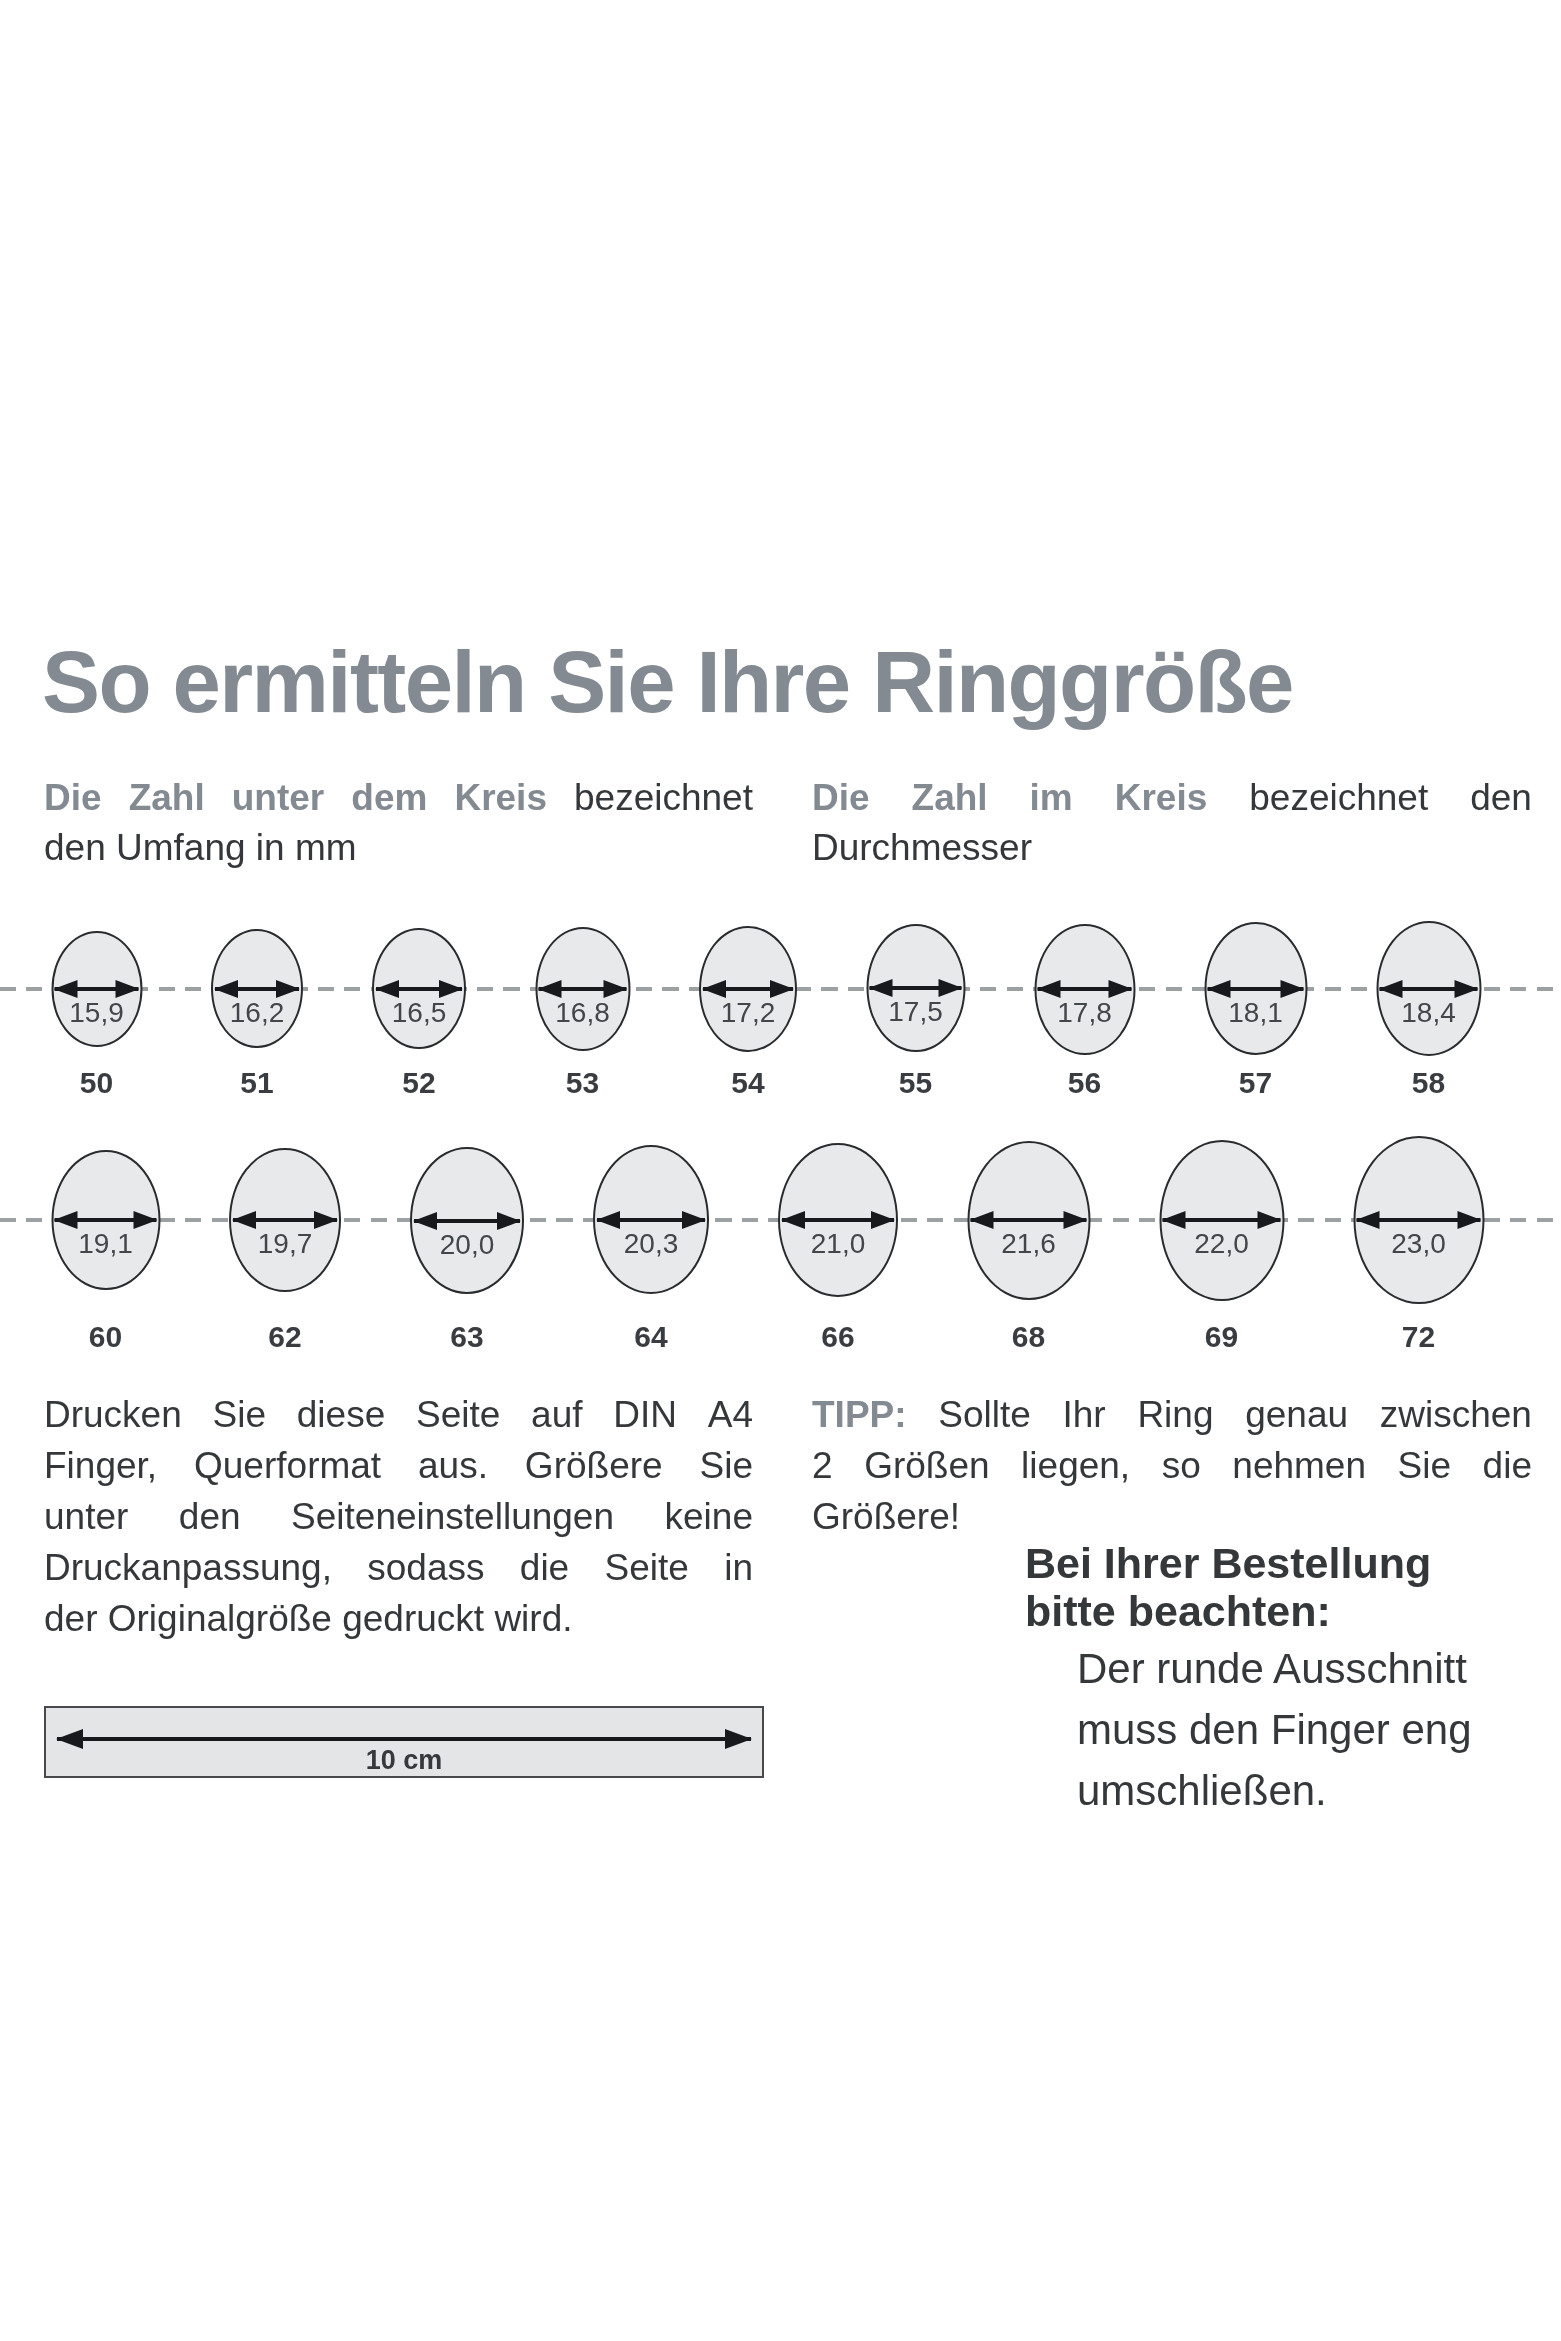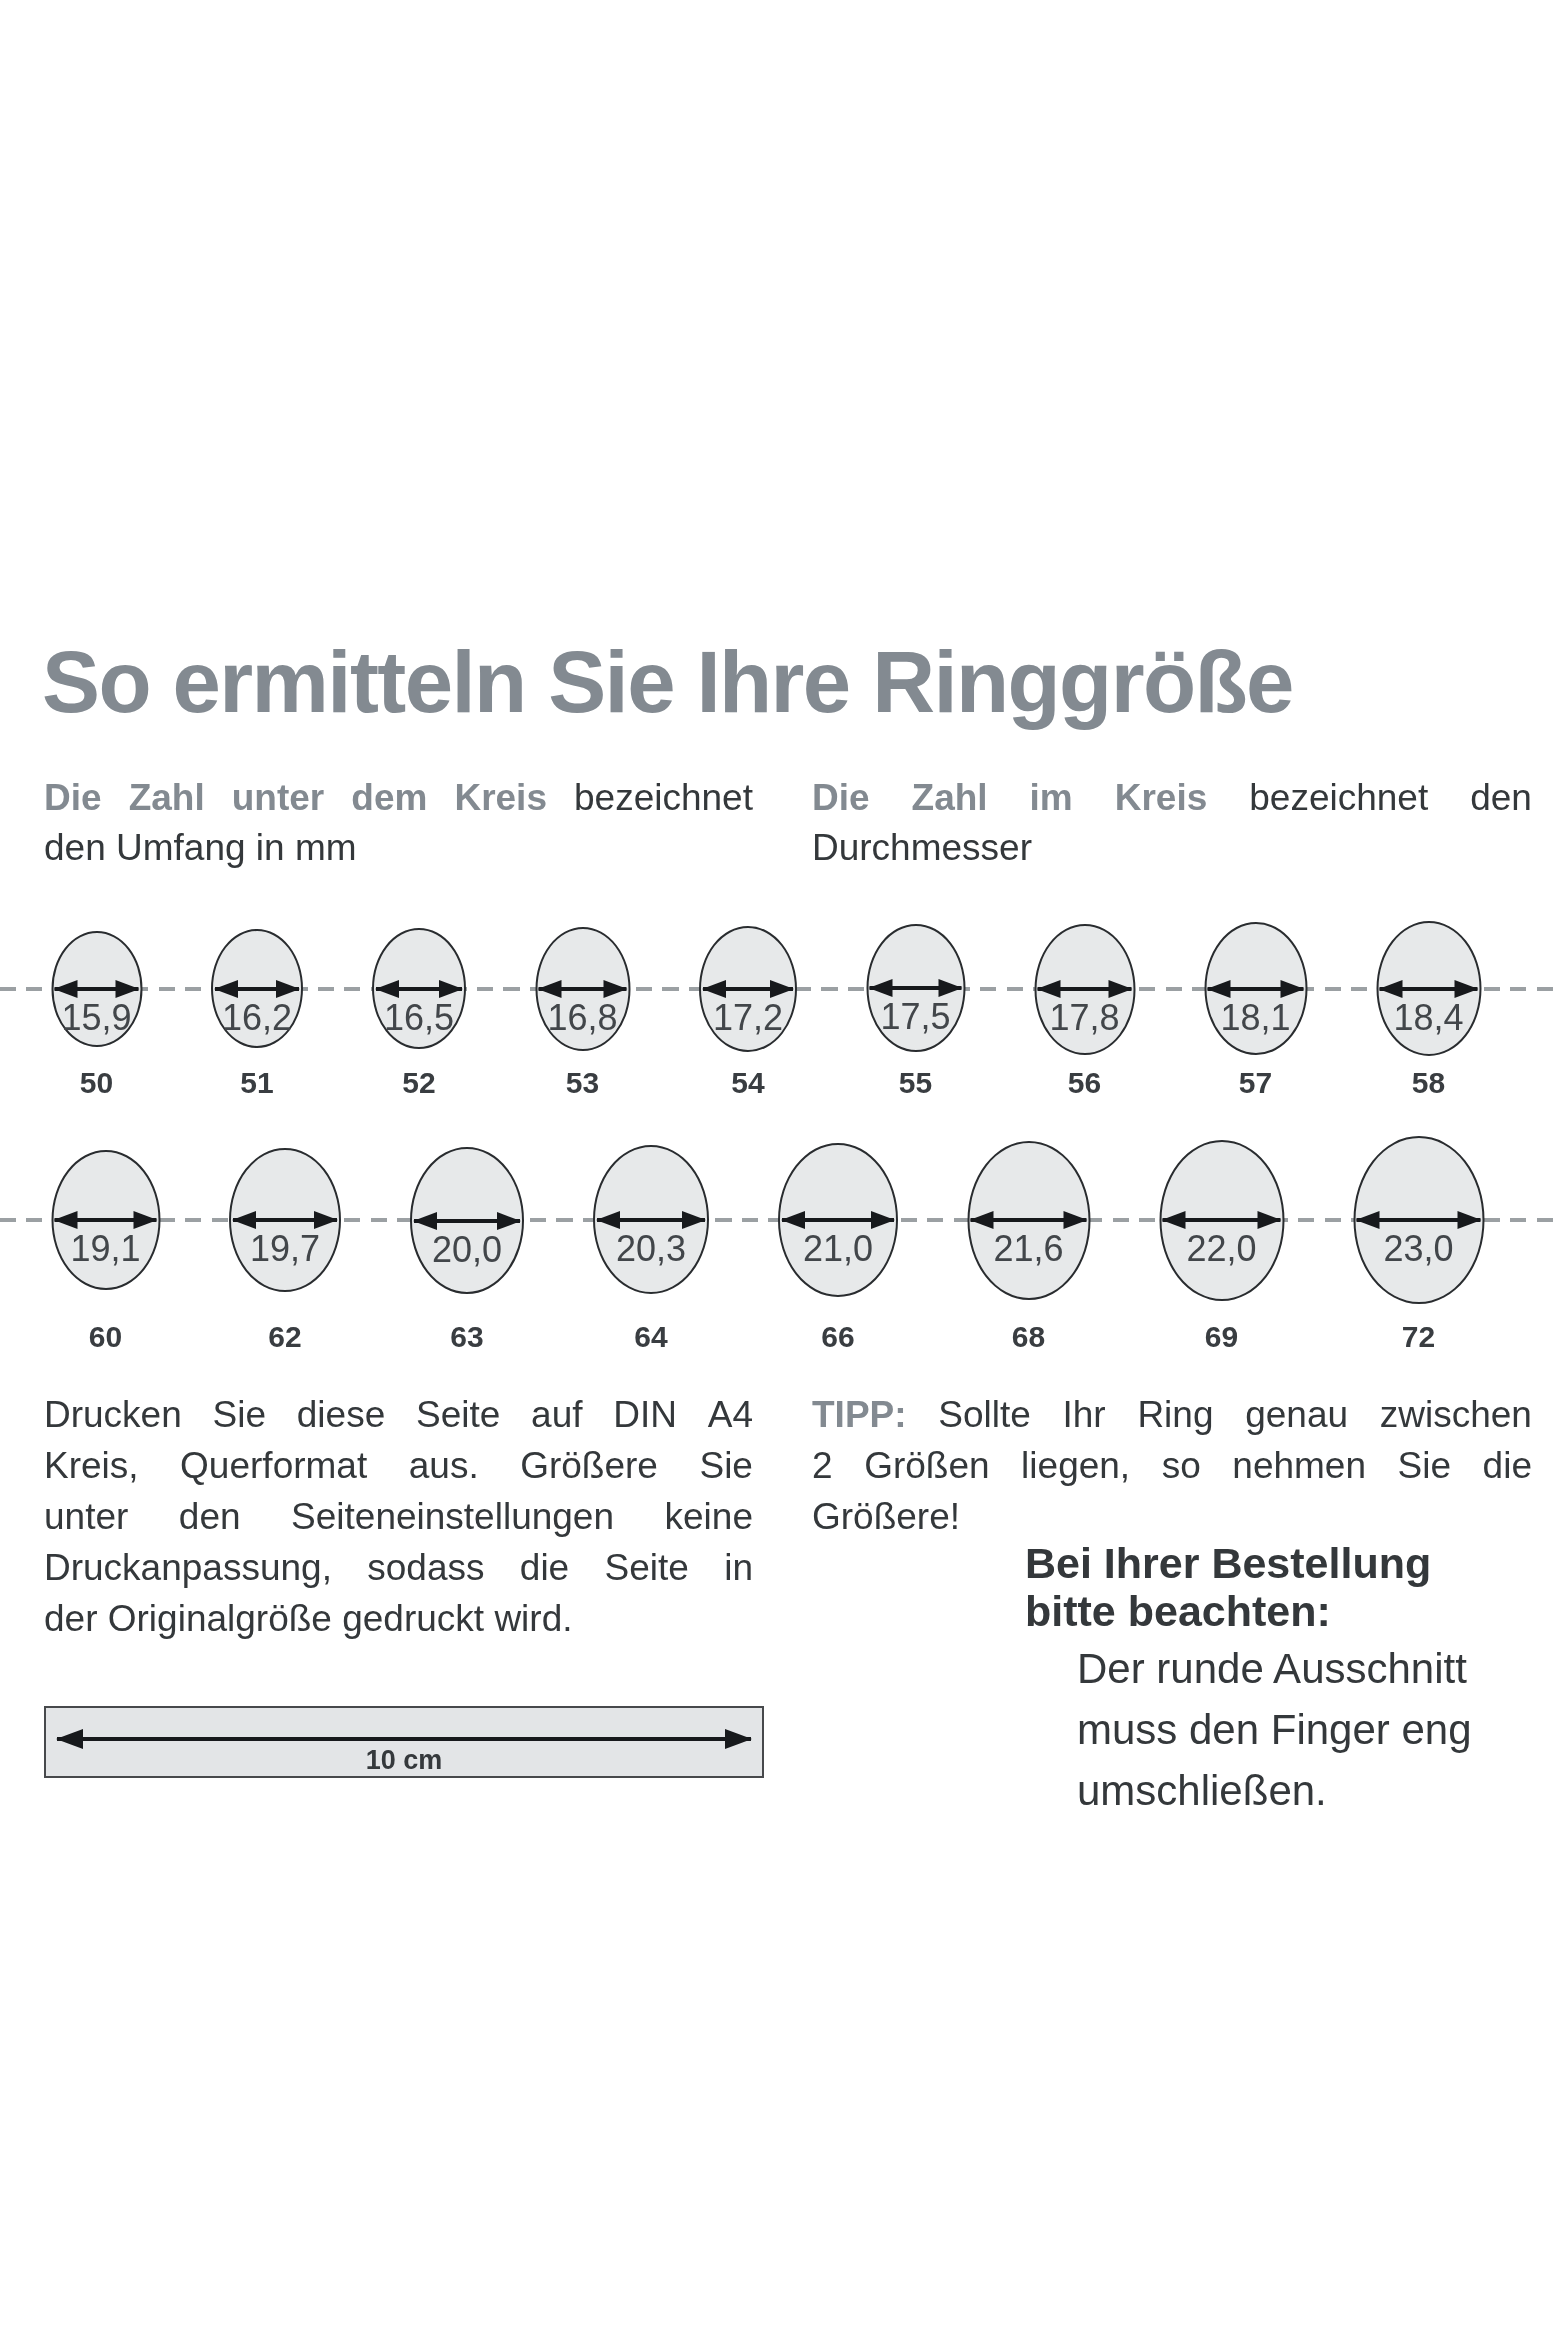--- a/index.html
+++ b/index.html
@@ -49,21 +49,21 @@
   .d-arrow::before{
     content:"";position:absolute;left:-0.8px;top:50%;transform:translateY(-50%);width:0;height:0;
     border-top:9.6px solid transparent;border-bottom:9.6px solid transparent;
     border-right:24px solid var(--arrow-black,#17191c);
   }
   .d-arrow::after{
     content:"";position:absolute;right:-0.8px;top:50%;transform:translateY(-50%);width:0;height:0;
     border-top:9.6px solid transparent;border-bottom:9.6px solid transparent;
     border-left:24px solid var(--arrow-black,#17191c);
   }
-  .dia{position:absolute;left:-16px;right:-16px;top:calc(50% + 8px);text-align:center;font-size:36px;color:#42464a;}
+  .dia{position:absolute;left:-16px;right:-16px;top:calc(50% + 8px);text-align:center;font-size:28px;color:#42464a;}
   .size{position:absolute;left:-35px;right:-35px;text-align:center;font-size:30px;font-weight:bold;color:#393d41;}
   
   .ruler{
     position:absolute;left:44px;top:1706px;width:720px;height:72px;box-sizing:border-box;
     background:var(--ruler-fill,#e3e5e7);border:2.4px solid #47494c;
   }
   .ruler-arrow{position:absolute;left:11.2px;right:11.2px;top:29px;height:4px;background:var(--arrow-black,#17191c);}
   .ruler-arrow::before{
     content:"";position:absolute;left:-0.8px;top:50%;transform:translateY(-50%);width:0;height:0;
     border-top:10.4px solid transparent;border-bottom:10.4px solid transparent;
@@ -236,21 +236,21 @@
       <div class="jline">
         <span class="tok">Drucken</span>
         <span class="tok">Sie</span>
         <span class="tok">diese</span>
         <span class="tok">Seite</span>
         <span class="tok">auf</span>
         <span class="tok">DIN</span>
         <span class="tok">A4</span>
       </div>
       <div class="jline">
-        <span class="tok">Kreis,</span>
+        <span class="tok">Finger,</span>
         <span class="tok">Querformat</span>
         <span class="tok">aus.</span>
         <span class="tok">Größere</span>
         <span class="tok">Sie</span>
       </div>
       <div class="jline">
         <span class="tok">unter</span>
         <span class="tok">den</span>
         <span class="tok">Seiteneinstellungen</span>
         <span class="tok">keine</span>

